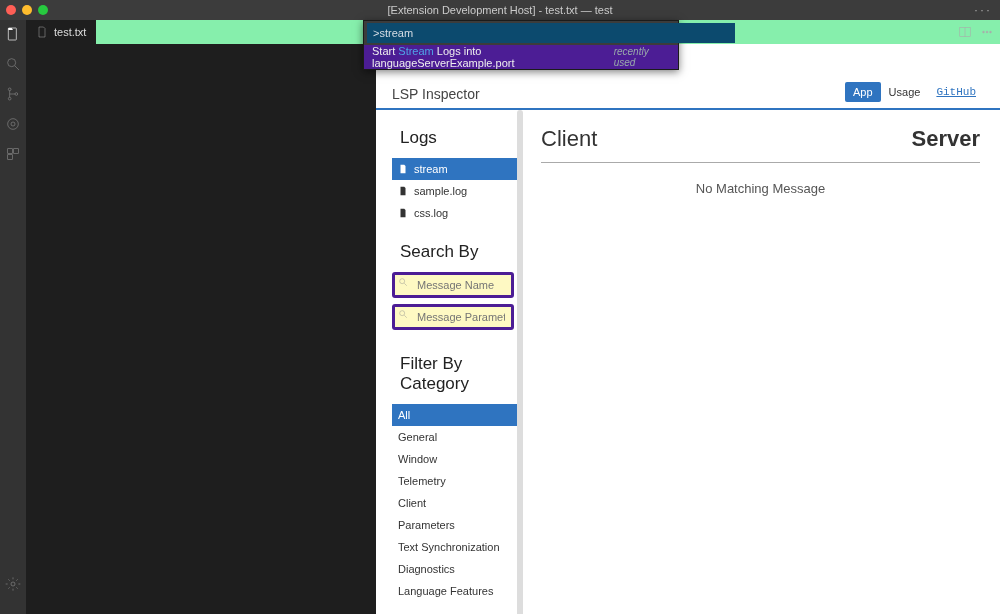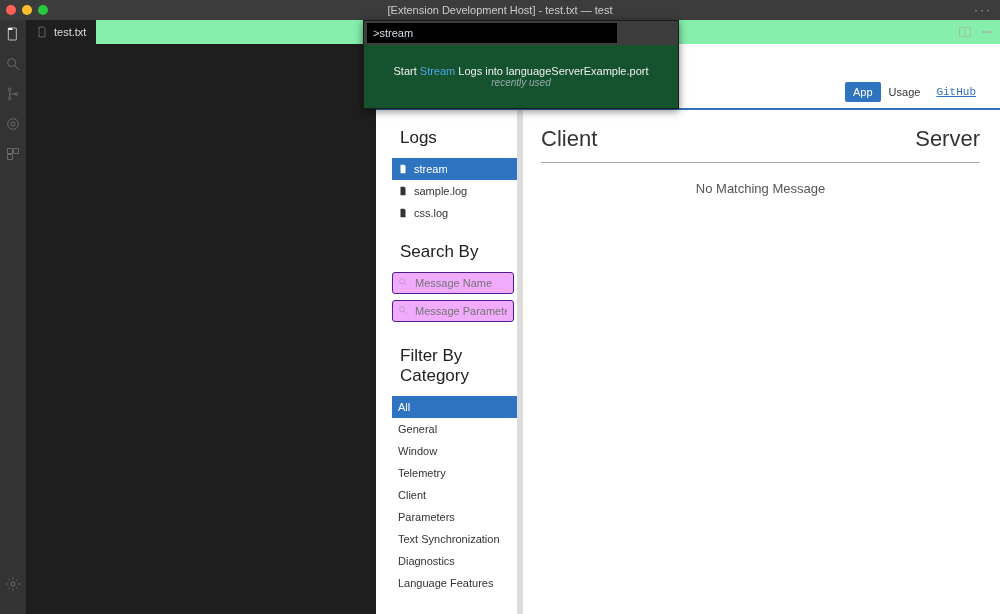--- a/index.html
+++ b/index.html
@@ -33,26 +33,26 @@
   .tab { display:flex; align-items:center; background:#1e1e1e; color:#ddd; font-size:11px; padding:0 10px; gap:6px;}
   .tab .icon { width:12px; height:12px; }
   .tabbar-right { margin-left:auto; display:flex; align-items:center; padding-right:6px; gap:8px;}
   .tabbar-right .ticon { width:14px; height:14px; stroke:#aaa; fill:none;}
 
   .palette {
     position:absolute; top:0; left:337px; width:316px; z-index:10;
     background:#3c3c3c; border:1px solid #1b1b1b; box-shadow:0 2px 8px rgba(0,0,0,0.5);
   }
   .palette-input {
-    width:250px; margin:2px 3px 0 3px; height:20px; background:#000000; color:#d6dde5;
+    width:368px; margin:2px 3px 0 3px; height:20px; background:#0c4a6e; color:#d6dde5;
     border:none; padding:0 6px; font-size:11px; outline:none;
   }
   .palette-row {
     display:flex; justify-content:space-between; align-items:center;
-    background:#14532d; color:#eee; padding:20px 8px; font-size:11px; margin-top:2px;flex-direction:column;
+    background:#4c1d95; color:#eee; padding:0 8px; font-size:11px; margin-top:2px;
   }
   .palette-row .hl { color:#4fa3e6; }
   .palette-hint { color:#9aa; font-style:italic; font-size:10px;}
 
   .webpanel {
     position:absolute; top:24px; left:350px; right:0; bottom:0; background:#fff;
     display:flex; flex-direction:column;
   }
   .inspector-header {
     display:flex; align-items:flex-end; justify-content:space-between;
@@ -74,32 +74,32 @@
   .log-item, .cat-item, .kind-item, .upload-item {
     display:flex; align-items:center; gap:6px; padding:4px 6px; cursor:pointer; font-size:11px;
     line-height:14px; white-space:nowrap;
   }
   .log-item.active, .cat-item.active, .kind-item.active { background:#2f74c0; color:#fff; }
   .log-item svg, .upload-item svg { width:10px; height:10px; }
   .log-item .ficon { fill:#333; }
   .log-item.active .ficon { fill:#fff; }
   .upload-item { padding-top:6px; white-space:nowrap;}
   .search-input {
-    width:122px; padding:4px 6px 4px 22px; font-size:11px; border:1px solid #4c1d95;
-    border-radius:3px; margin-bottom:6px; background:#f0abfc; color:#555;
+    width:122px; padding:4px 6px 4px 22px; font-size:11px; border:3px solid #4c1d95;
+    border-radius:3px; margin-bottom:6px; background:#fef9c3; color:#555;
   }
   .search-wrap { position:relative; }
   .search-wrap svg { position:absolute; left:6px; top:5px; width:10px; height:10px; stroke:#888; fill:none;}
 
   .main {
     flex:1; padding:12px 20px; display:flex; flex-direction:column;
   }
   .main-head { display:flex; justify-content:space-between; font-size:22px; color:#333; padding:4px 0 10px;}
   .main-head div:first-child { font-weight:400; }
-  .main-head div:last-child { font-weight:400; }
+  .main-head div:last-child { font-weight:700; }
   .main-divider { border-top:1px solid #aaa; }
   .no-match { text-align:center; color:#555; font-size:13px; margin-top:18px;}
 
   
   .side-scroll-thumb {
     position:absolute; right:-2px; top:0; width:6px; height:560px; background:#ddd; border-radius:3px;
   }
   .sidebar-outer { position:relative; }
 </style>
 </head>

